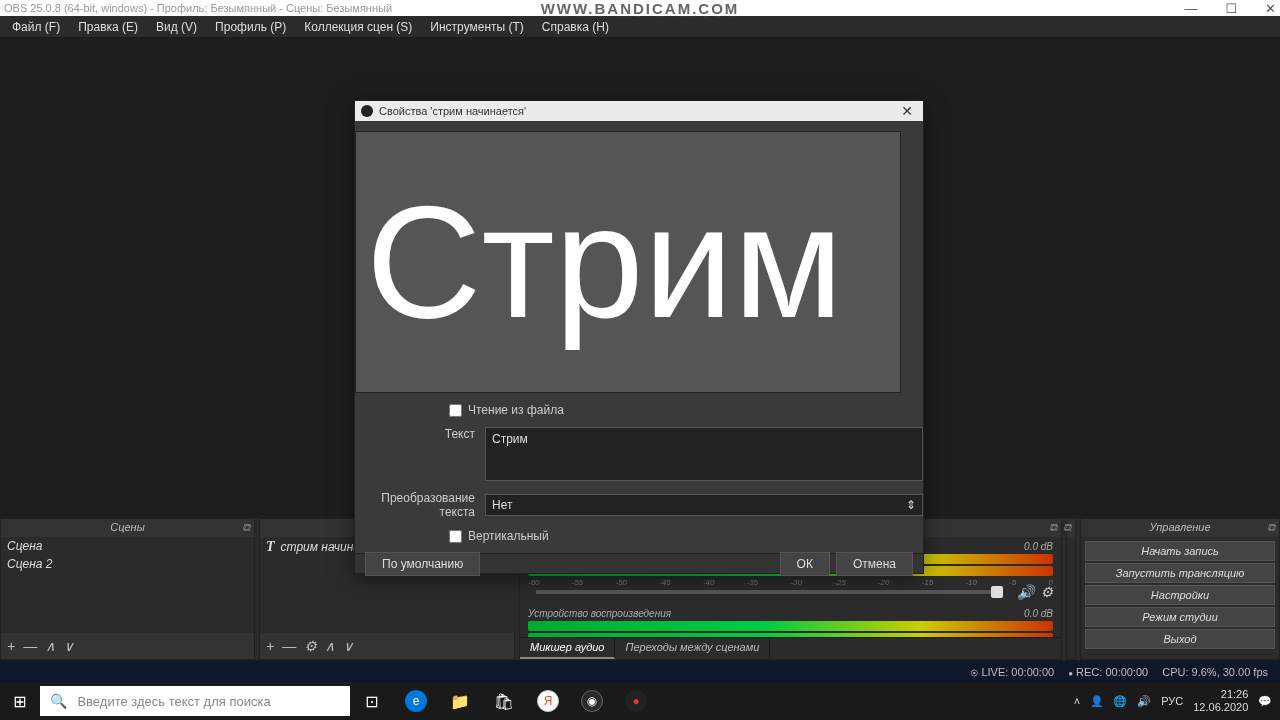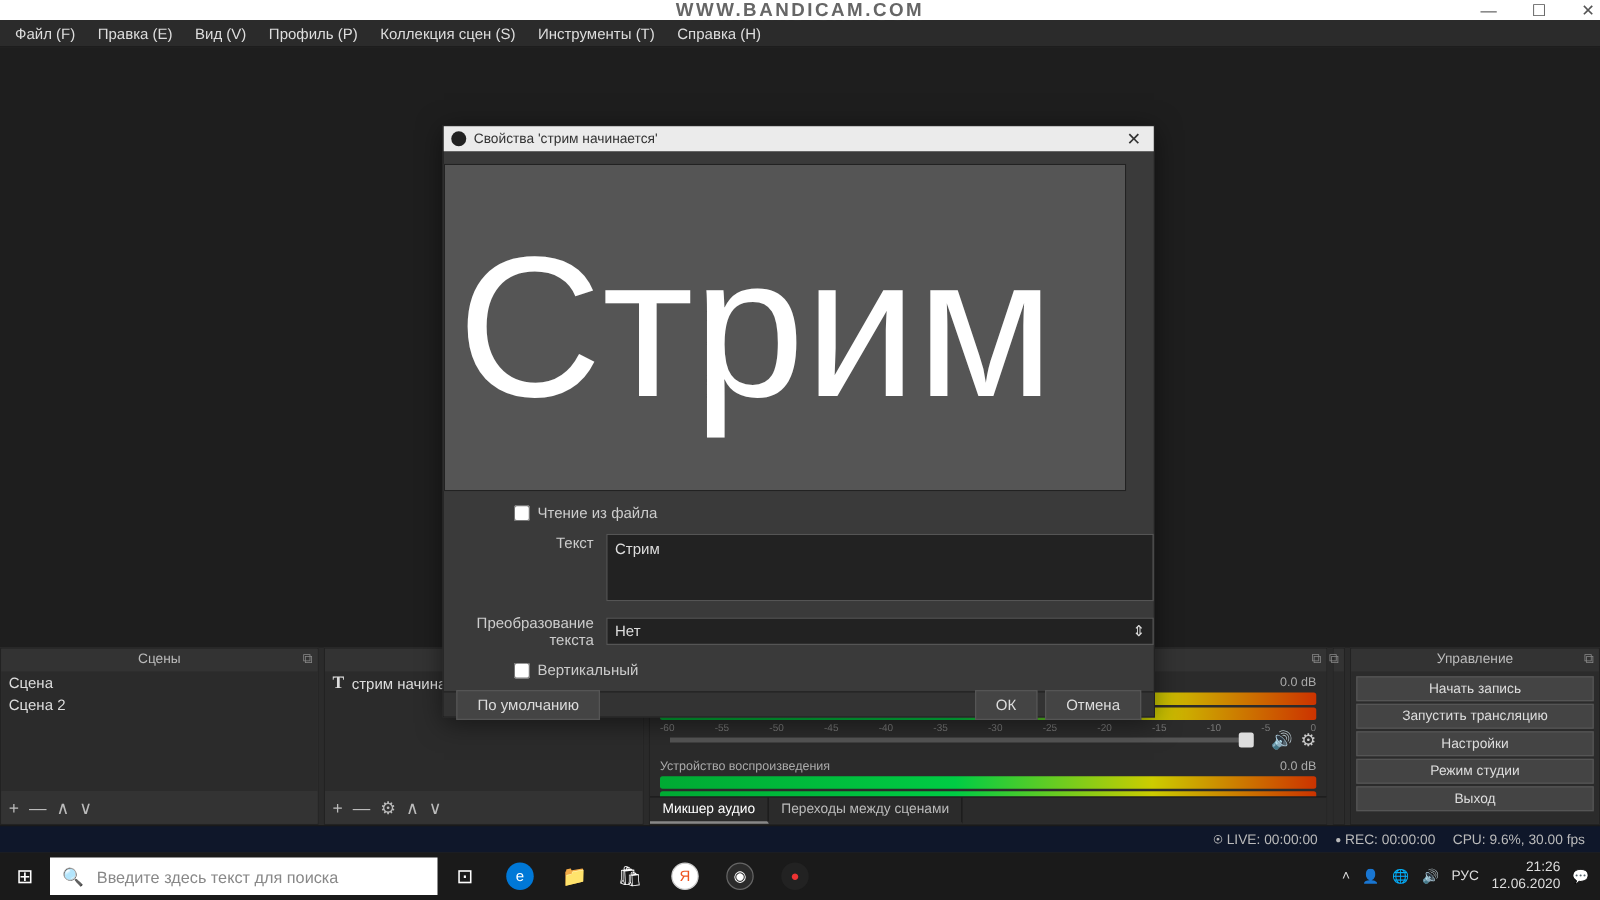--- a/index.html
+++ b/index.html
@@ -4,21 +4,21 @@
 <style>
 * { margin:0; padding:0; box-sizing:border-box; font-family:"Segoe UI",Arial,sans-serif; }
 body { width:1280px; height:720px; background:#2b2b2b; color:#ccc; font-size:12px; overflow:hidden; position:relative; }
 .titlebar { height:16px; background:#fff; color:#999; display:flex; align-items:center; padding:0 4px; font-size:11px; }
 .titlebar .wincontrols { margin-left:auto; display:flex; gap:28px; color:#555; font-size:13px; }
 .titlebar .wincontrols span { cursor:pointer; }
 .watermark { position:absolute; top:0; left:50%; transform:translateX(-50%); color:#666; font-weight:bold; letter-spacing:2px; font-size:15px; text-shadow:1px 1px 2px #fff; z-index:50; pointer-events:none; }
 .menubar { height:22px; background:#2b2b2b; display:flex; align-items:center; padding:0 4px; gap:2px; border-bottom:1px solid #1a1a1a; }
 .menubar span { padding:2px 8px; color:#ddd; cursor:pointer; font-size:12px; }
 .main-area { position:relative; width:100%; height:480px; background:#1e1e1e; }
-.panels { display:flex; height:142px; background:#2b2b2b; }
+.panels { display:flex; height:142px; background:#2b2b2b;font-style:italic; }
 .panel { background:#3a3a3a; border:1px solid #222; display:flex; flex-direction:column; position:relative; }
 .panel-header { height:18px; background:#333; text-align:center; color:#bbb; font-size:11px; padding-top:2px; position:relative; }
 .panel-header .popout-icon { position:absolute; right:4px; top:2px; color:#888; font-size:11px; }
 .panel-body { flex:1; background:#2b2b2b; overflow:hidden; }
 .panel-footer { height:26px; background:#333; display:flex; align-items:center; padding:0 6px; gap:8px; color:#bbb; font-size:14px; }
 .scenes { width:255px; }
 .scenes .scene-item { padding:2px 6px; color:#ddd; font-size:12px; }
 .sources { width:256px; margin-left:4px; }
 .sources .source-item { padding:2px 6px; color:#ddd; font-size:12px; display:flex; align-items:center; gap:6px; }
 .text-icon { font-weight:bold; font-size:14px; font-family:Georgia,serif; }
@@ -54,34 +54,35 @@
 .dialog-title { height:20px; background:#ebebeb; color:#333; display:flex; align-items:center; padding:0 6px; font-size:11px; gap:6px; }
 .dialog-title .obs-icon { width:12px; height:12px; border-radius:50%; background:#222; display:inline-block; }
 .dialog-title .close-x { margin-left:auto; color:#333; font-size:14px; cursor:pointer; padding:0 4px; }
 .dialog-body { padding:10px 0; }
 .preview-box { width:546px; height:262px; background:#555; display:flex; align-items:center; justify-content:flex-start; padding:0 10px; overflow:hidden; border:1px solid #222; }
 .preview-text { font-family:Arial; font-size:160px; color:#fff; line-height:1; white-space:nowrap; }
 .form-row { display:flex; align-items:center; margin-top:10px; gap:10px; }
 .form-label { width:120px; text-align:right; color:#ccc; font-size:12px; }
 .font-display { width:200px; height:32px; background:#222; border:1px solid #555; display:flex; align-items:center; justify-content:center; font-family:Arial; font-size:20px; color:#ddd; }
 .select-font-btn { flex:1; background:#444; border:1px solid #555; color:#ddd; padding:6px; text-align:center; cursor:pointer; font-size:12px; }
-.checkbox-row { display:flex; align-items:center; margin-top:10px; margin-left:56px; gap:6px; font-size:12px; color:#ccc; }
+.checkbox-row { display:flex; align-items:center; margin-top:10px; margin-left:94px; gap:6px; font-size:12px; color:#ccc; }
 .checkbox-row input { width:13px; height:13px; }
 .textarea { flex:1; height:54px; background:#222; border:1px solid #555; color:#ddd; padding:4px 6px; font-size:12px; resize:none; }
 .combo { flex:1; height:22px; background:#222; border:1px solid #555; color:#ddd; padding:2px 6px; font-size:12px; display:flex; align-items:center; justify-content:space-between; }
 .dialog-footer { height:20px; background:#333; display:flex; align-items:center; padding:0 10px; gap:6px; border-top:1px solid #222; }
 .dlg-btn { background:#444; border:1px solid #555; color:#ddd; padding:4px 16px; font-size:12px; cursor:pointer; }
 .transitions .panel-header { height:18px; }
 </style>
 </head>
 <body>
 
 <div class="watermark">WWW.BANDICAM.COM</div>
 
 <div class="titlebar">
+  <span>OBS 25.0.8 (64-bit, windows) - Профиль: Безымянный - Сцены: Безымянный</span>
   <div class="wincontrols">
     <span>—</span>
     <span>☐</span>
     <span>✕</span>
   </div>
 </div>
 
 <div class="menubar">
   <span>Файл (F)</span>
   <span>Правка (E)</span>

